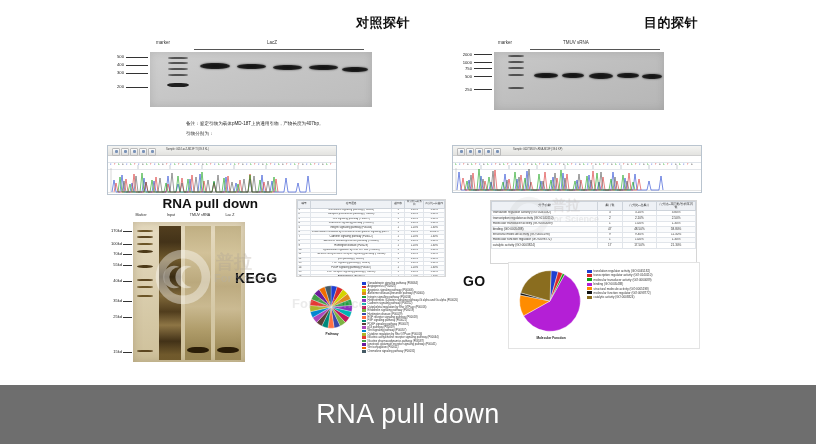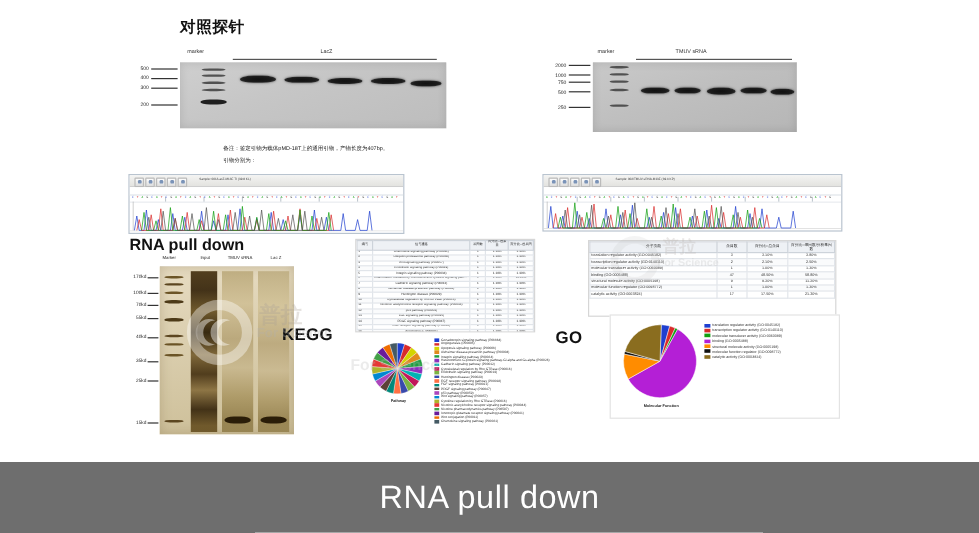--- a/index.html
+++ b/index.html
@@ -2,21 +2,21 @@
 <html><head>
 <meta charset="utf-8">
 <style>
   html,body{margin:0;padding:0;background:#fff;}
   body{width:816px;height:444px;position:relative;overflow:hidden;
        font-family:"Liberation Sans","DejaVu Sans",sans-serif;color:#111;}
   .stage{position:absolute;inset:0;background:#fff;}
 
   
   .abs{position:absolute;}
-  .ctr{text-align:left;}
+  .ctr{text-align:right;}
 
   
   .panel-title{font-weight:bold;font-size:13px;letter-spacing:.5px;color:#111;}
 
   
   .gel-wrap{position:absolute;}
   .gel-head{position:absolute;font-size:4.5px;color:#333;}
   .gel-lanebar{position:absolute;border-top:1px solid #555;}
   .gel-box{position:absolute;background:linear-gradient(160deg,#cfcfcf 0%,#c6c6c6 40%,#bdbdbd 100%);
            box-shadow:inset 0 0 8px rgba(0,0,0,.12);}
@@ -117,20 +117,23 @@
       <div class="mband" style="left:17px;top:31px;width:22px;height:4px;background:#1f1f1f;opacity:1;"></div>
 
       <div class="band" style="left:50px;top:11px;width:30px;height:6px;"></div>
       <div class="band" style="left:87px;top:12px;width:29px;height:5.2px;"></div>
       <div class="band" style="left:123px;top:12.5px;width:29px;height:5px;"></div>
       <div class="band" style="left:159px;top:13px;width:29px;height:5.4px;"></div>
       <div class="band" style="left:192px;top:14.5px;width:26px;height:5px;"></div>
     </div>
   </div>
 
+  <div class="abs" style="left:478px;top:14px;width:220px;">
+    <div class="panel-title ctr">目的探针</div>
+  </div>
 
   <div class="gel-wrap" style="left:478px;top:40px;width:215px;height:75px;">
     <div class="gel-head" style="left:20px;top:0;">marker</div>
     <div class="gel-head" style="left:85px;top:0;">TMUV sRNA</div>
     <div class="gel-lanebar" style="left:52px;top:9px;width:130px;"></div>
 
     <div class="ladder-lbl" style="left:-22px;top:12px;width:16px;">2000</div>
     <div class="ladder-tick" style="left:-4px;top:14.4px;width:18px;"></div>
     <div class="ladder-lbl" style="left:-22px;top:20px;width:16px;">1000</div>
     <div class="ladder-tick" style="left:-4px;top:22.4px;width:18px;"></div>

